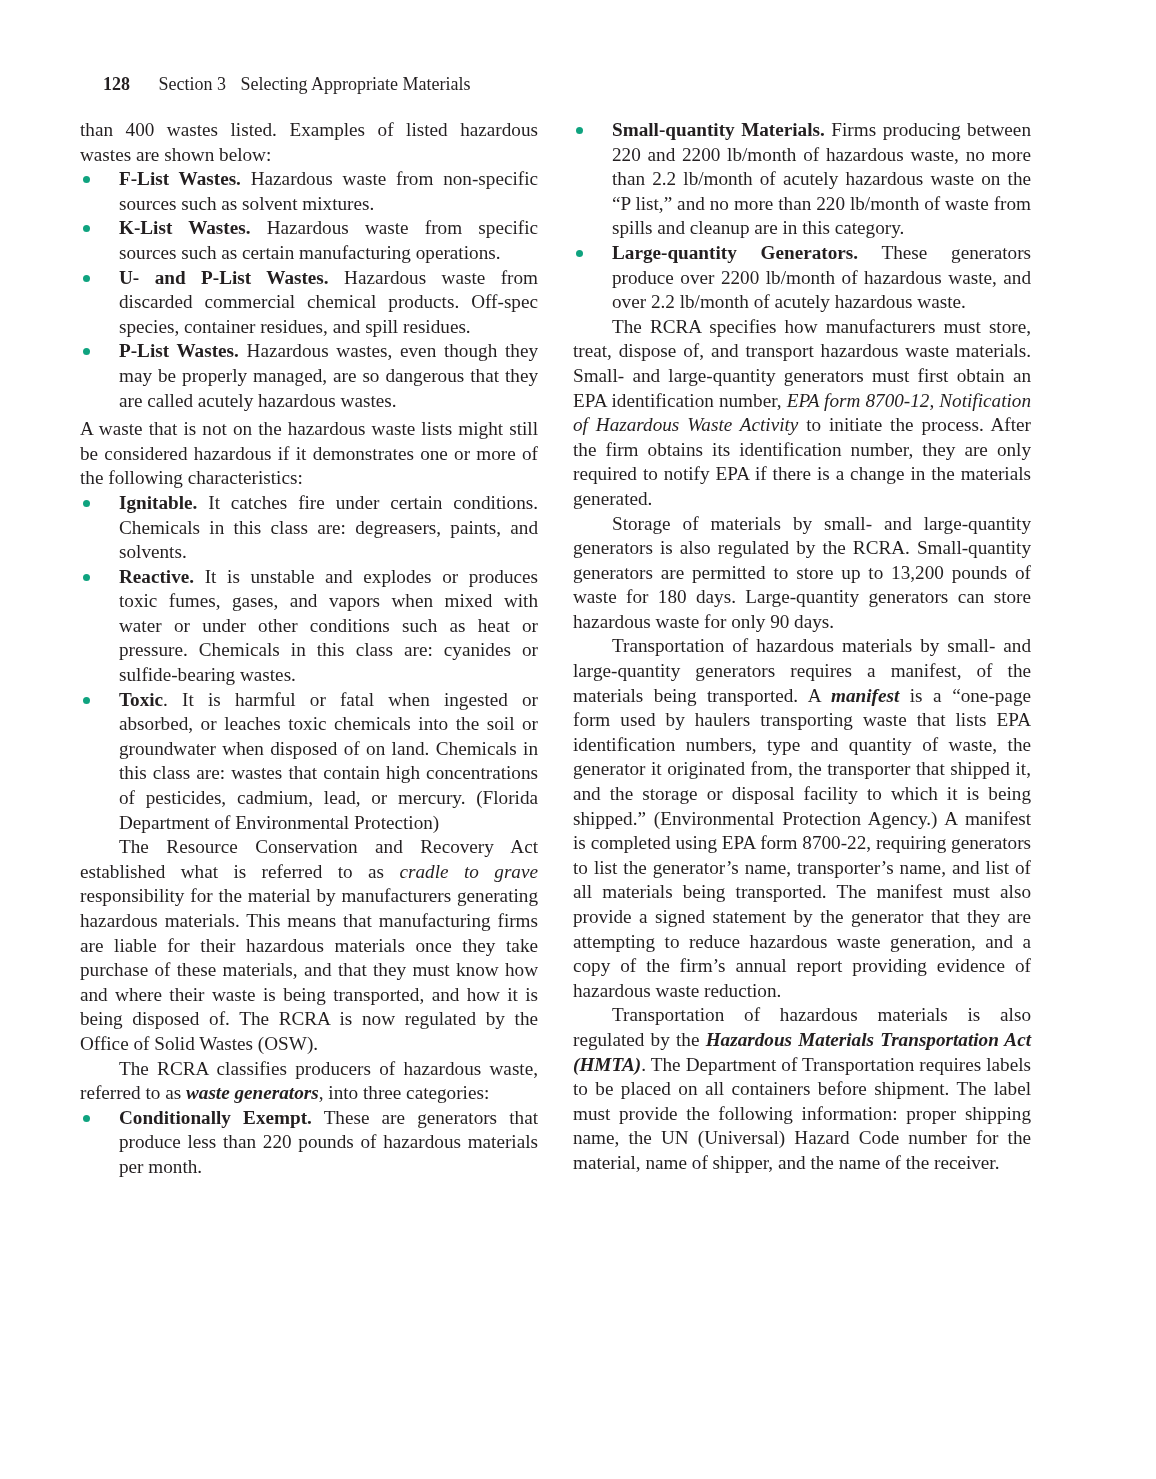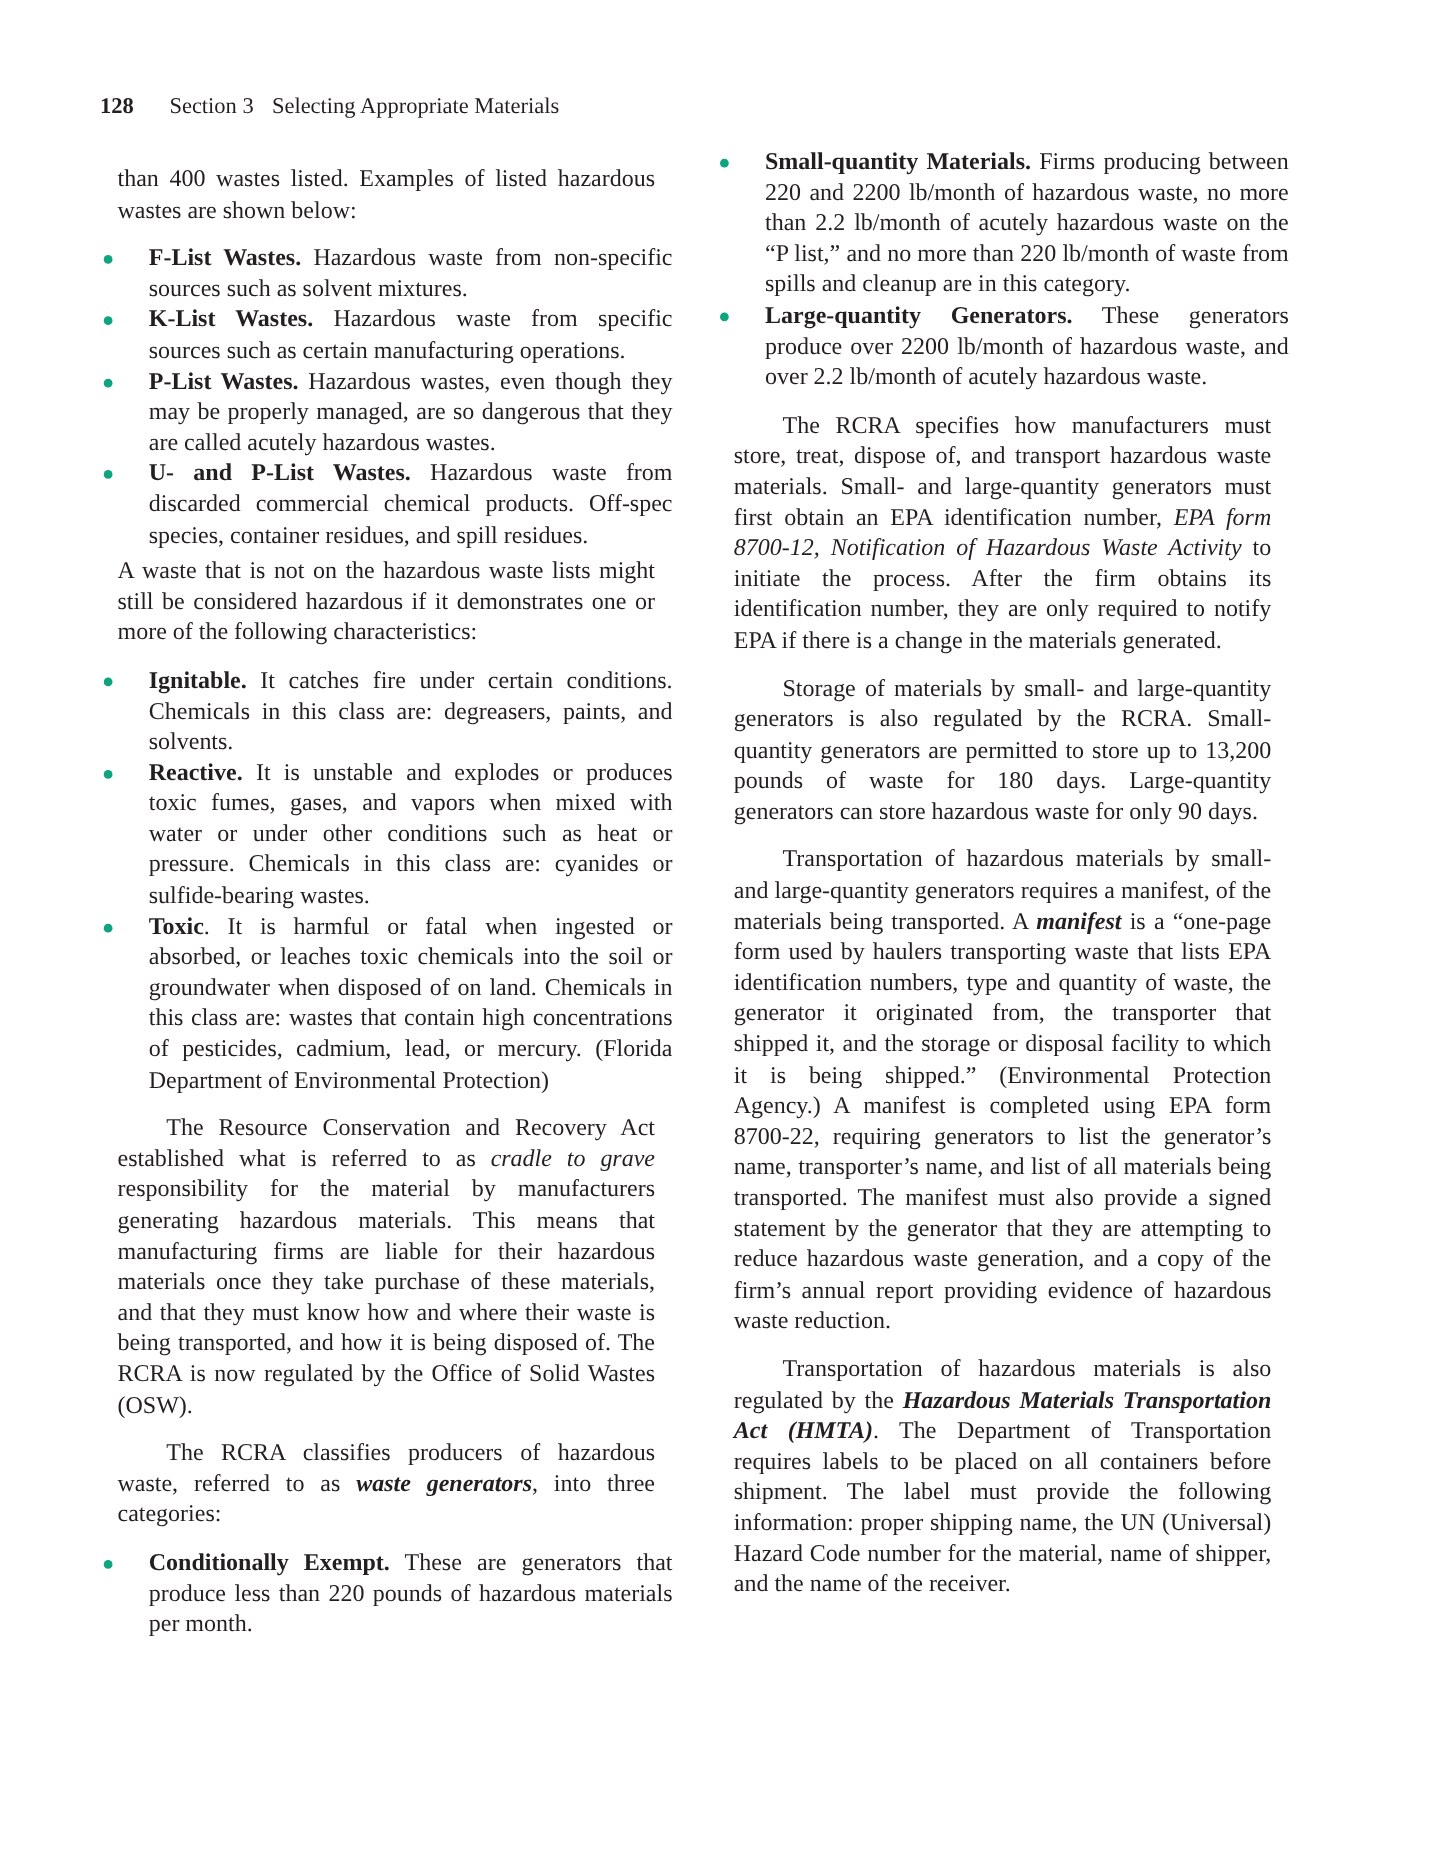--- a/index.html
+++ b/index.html
@@ -1,25 +1,25 @@
 <!DOCTYPE html>
 <html><head>
 <meta charset="utf-8">
 <style>
   html, body { margin: 0; padding: 0; background: #ffffff; }
   body { width: 1156px; height: 1479px; position: relative; overflow: hidden;
          font-family: "DejaVu Serif", "Liberation Serif", serif; color: #231f20; }
   .header { position: absolute; left: 80px; top: 74px; font-family: "Liberation Serif", serif; font-size: 18px; }
-  .header .pnum { font-weight: bold; margin-right: 24px; }
+  .header .pnum { font-weight: bold; margin-right: 24px; margin-left: 23px; }
   .header .sec { margin-right: 10px; }
   .col { position: absolute; top: 118px; width: 458px;
          font-family: "Liberation Serif", serif; font-size: 19.2px; line-height: 24.6px; text-align: justify; hyphens: auto; }
   .col.left { left: 80px; }
   .col.right { left: 573px; }
-  p { margin: 14px; }
+  p { margin: 0; }
   p.indent { text-indent: 39px; }
   ul { list-style: none; margin: 0; padding: 0; }
   li { position: relative; padding-left: 39px; }
   li .bullet { position: absolute; left: 3px; top: 9px; width: 7px; height: 7px; border-radius: 50%; background: #0fa37f; }
   b { font-weight: bold; }
   i { font-style: italic; }
   .bi { font-weight: bold; font-style: italic; }
 </style>
 </head>
 <body>
@@ -28,22 +28,22 @@
   <span class="pnum">128</span>
   <span class="sec">Section 3</span>
   <span class="ttl">Selecting Appropriate Materials</span>
 </div>
 
 <div class="col left">
   <p>than 400 wastes listed. Examples of listed hazardous wastes are shown below:</p>
   <ul>
     <li><span class="bullet" style="background: rgb(15, 163, 127);"></span><b>F-List Wastes.</b><span> Hazardous waste from non-specific sources such as solvent mixtures.</span></li>
     <li><span class="bullet" style="background: rgb(15, 163, 127);"></span><b>K-List Wastes.</b><span> Hazardous waste from specific sources such as certain manufacturing operations.</span></li>
+    <li><span class="bullet" style="background: rgb(15, 163, 127);"></span><b>U- and P-List Wastes.</b><span> Hazardous waste from discarded commercial chemical products. Off-spec species, container residues, and spill residues.</span></li>
     <li><span class="bullet" style="background: rgb(15, 163, 127);"></span><b>P-List Wastes.</b><span> Hazardous wastes, even though they may be properly managed, are so dangerous that they are called acutely hazardous wastes.</span></li>
-    <li><span class="bullet" style="background: rgb(15, 163, 127);"></span><b>U- and P-List Wastes.</b><span> Hazardous waste from discarded commercial chemical products. Off-spec species, container residues, and spill residues.</span></li>
   </ul>
   <p style="margin-top:4px">A waste that is not on the hazardous waste lists might still be considered hazardous if it demonstrates one or more of the following characteristics:</p>
   <ul>
     <li><span class="bullet" style="background: rgb(15, 163, 127);"></span><b>Ignitable.</b><span> It catches fire under certain conditions. Chemicals in this class are: degreasers, paints, and solvents.</span></li>
     <li><span class="bullet" style="background: rgb(15, 163, 127);"></span><b>Reactive.</b><span> It is unstable and explodes or produces toxic fumes, gases, and vapors when mixed with water or under other conditions such as heat or pressure. Chemicals in this class are: cyanides or sulfide-bearing wastes.</span></li>
     <li><span class="bullet" style="background: rgb(15, 163, 127);"></span><b>Toxic</b><span>. It is harmful or fatal when ingested or absorbed, or leaches toxic chemicals into the soil or groundwater when disposed of on land. Chemicals in this class are: wastes that contain high concentrations of pesticides, cadmium, lead, or mercury. (Florida Department of Environmental Protection)</span></li>
   </ul>
   <p class="indent"><span>The Resource Conservation and Recovery Act established what is referred to as </span><i>cradle to grave</i><span> responsibility for the material by manufacturers generating hazardous materials. This means that manufacturing firms are liable for their hazardous materials once they take purchase of these materials, and that they must know how and where their waste is being transported, and how it is being disposed of. The RCRA is now regulated by the Office of Solid Wastes (OSW).</span></p>
   <p class="indent"><span>The RCRA classifies producers of hazardous waste, referred to as </span><span class="bi">waste generators</span><span>, into three categories:</span></p>
   <ul>

